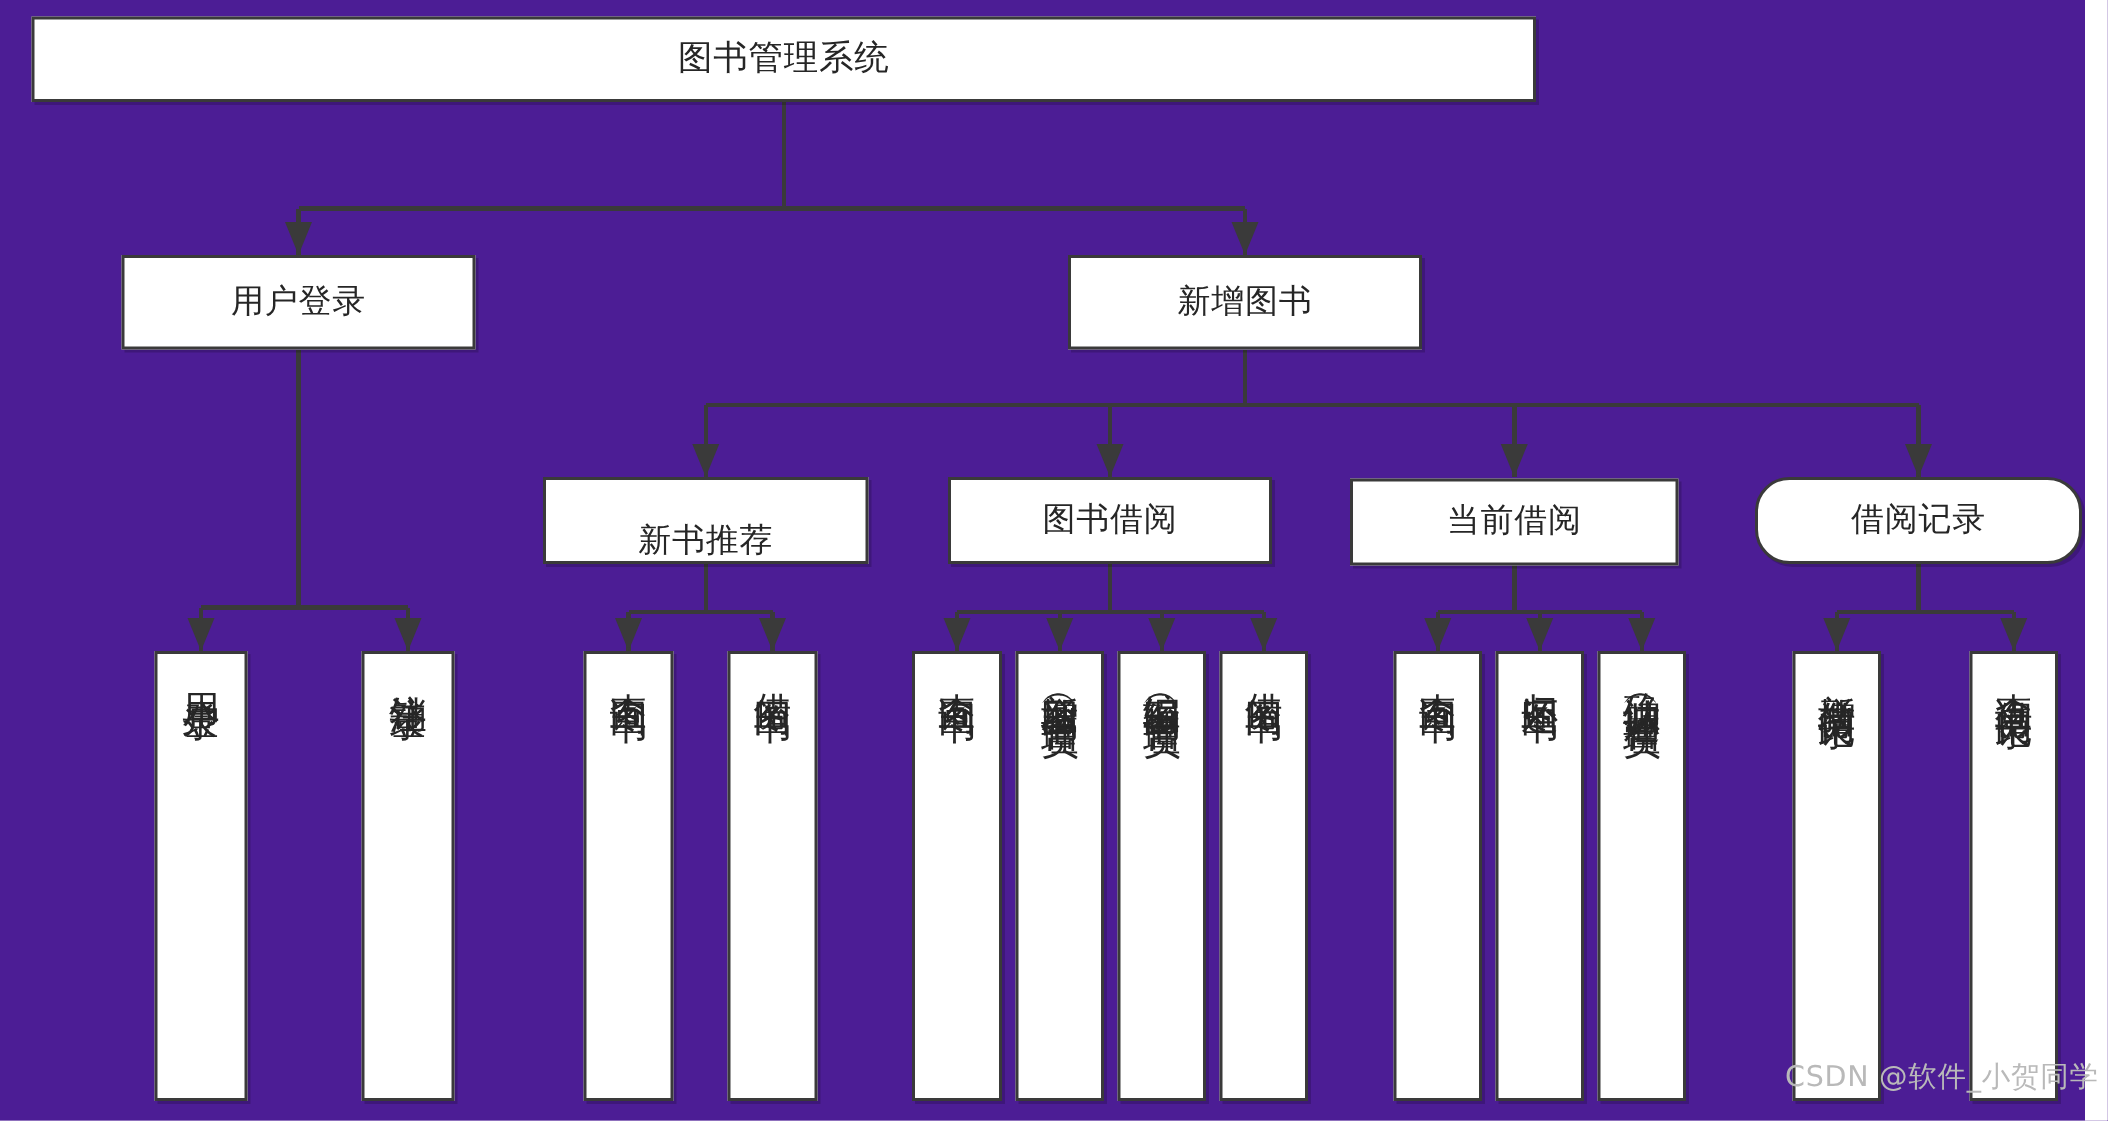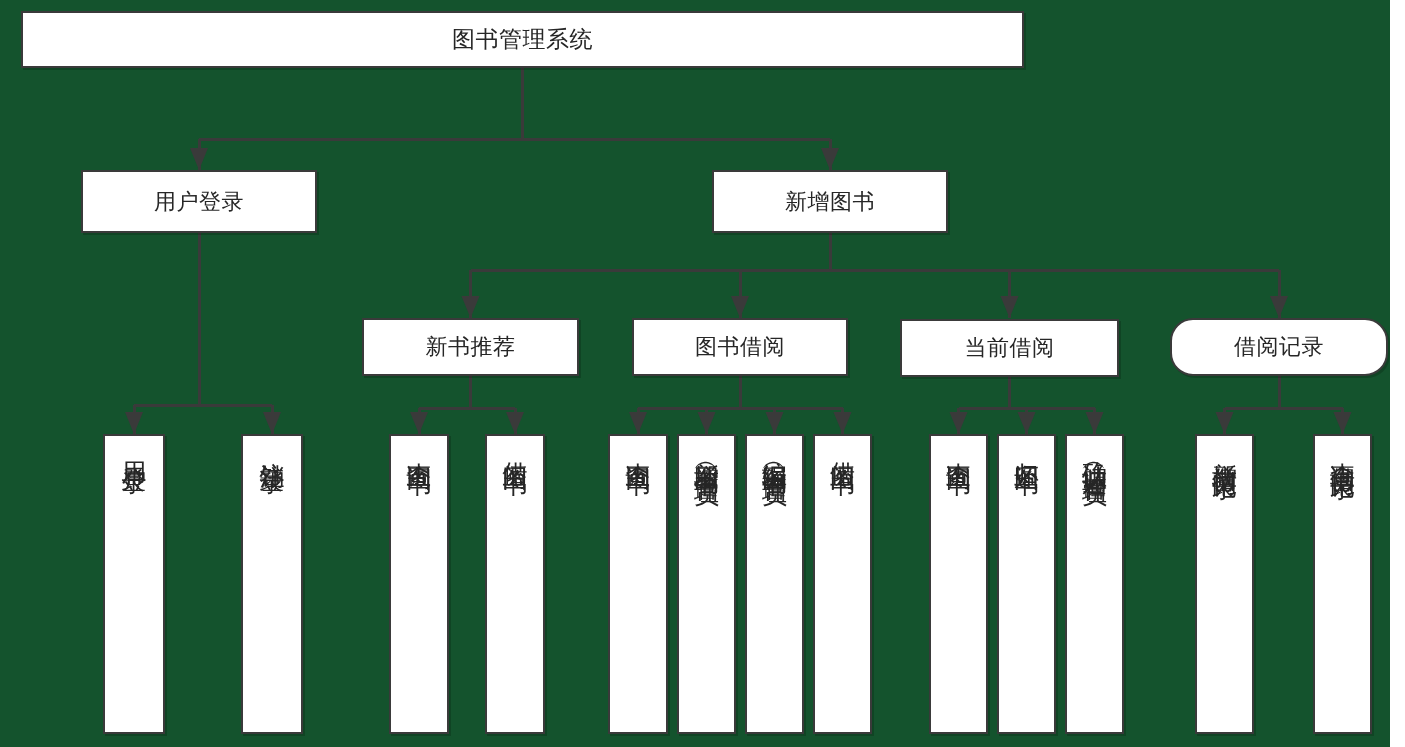--- a/index.html
+++ b/index.html
@@ -12,21 +12,21 @@
     font-family: "DejaVu Sans", "Liberation Sans", sans-serif;
     width: 1405px;
     height: 747px;
     overflow: hidden;
     position: relative;
   }
   #diagram-root {
     position: relative;
     width: 1390px;
     height: 747px;
-    background: #14532d;
+    background: #4c1d95;
     text-decoration: underline;
   }
   .node {
     position: absolute;
     box-sizing: border-box;
     background: #ffffff;
     border: 2px solid #3a3a3a;
     box-shadow: 2px 2px 0 rgba(0,0,0,0.18);
     display: flex;
     align-items: center;
@@ -138,21 +138,21 @@
   <div id="node-layer">
       <div class="node horizontal level0" style="left: 21px; top: 11px; width: 1003px; height: 57px;">
         <span class="node-label">图书管理系统</span>
       </div>
       <div class="node horizontal level1" style="left: 81px; top: 170px; width: 236px; height: 63px;">
         <span class="node-label">用户登录</span>
       </div>
       <div class="node horizontal level1" style="left: 712px; top: 170px; width: 236px; height: 63px;">
         <span class="node-label">新增图书</span>
       </div>
-      <div class="node horizontal level2" style="left: 362px; top: 318px; width: 217px; height: 58px;">
+      <div class="node horizontal level2" style="left: 362px; top: 318px; width: 217px; height: 58px; align-items: flex-end;">
         <span class="node-label">新书推荐</span>
       </div>
       <div class="node horizontal level2" style="left: 632px; top: 318px; width: 216px; height: 58px; align-items: center;">
         <span class="node-label">图书借阅</span>
       </div>
       <div class="node horizontal level2" style="left: 900px; top: 319px; width: 219px; height: 58px;">
         <span class="node-label">当前借阅</span>
       </div>
       <div class="node horizontal level2" style="left: 1170px; top: 318px; width: 218px; height: 58px; border-radius: 23px;">
         <span class="node-label">借阅记录</span>
@@ -190,13 +190,14 @@
       <div class="node vertical level3" style="left: 1065px; top: 434px; width: 59px; height: 300px;">
         <span class="node-label">确认归还（管理员）</span>
       </div>
       <div class="node vertical level3" style="left: 1195px; top: 434px; width: 59px; height: 300px;">
         <span class="node-label">新增借阅记录</span>
       </div>
       <div class="node vertical level3" style="left: 1313px; top: 434px; width: 59px; height: 300px;">
         <span class="node-label">查询借阅记录</span>
       </div>
     </div>
+  <div class="watermark" style="left: 1190px; top: 718px; transform: translateY(-50%);">CSDN @软件_小贺同学</div>
 </div>
 
 </body></html>

